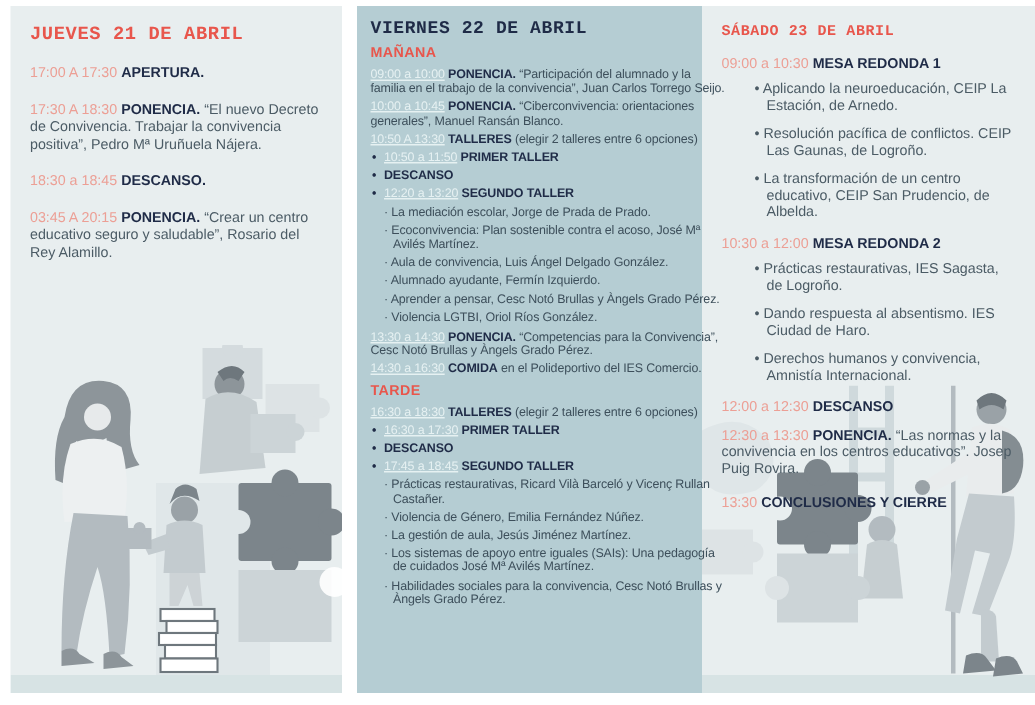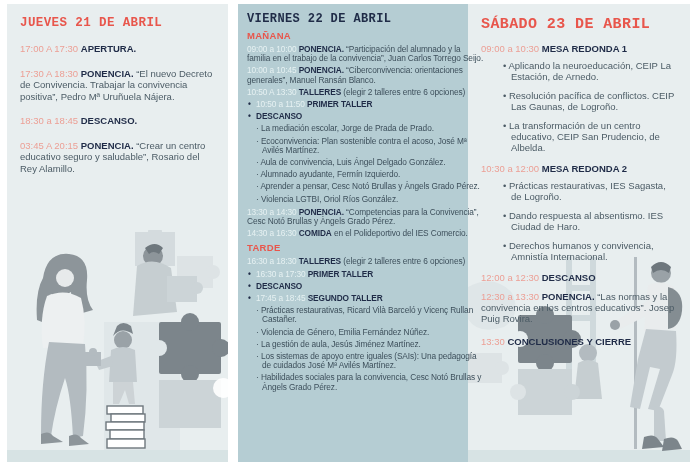--- a/index.html
+++ b/index.html
@@ -11,29 +11,29 @@
   .panel{position:absolute;top:4px;height:458px;box-sizing:border-box;overflow:hidden;}
   #p1{left:7px;width:221px;background:#e8eeef;padding:8px 13px;}
   #p2{left:238px;width:256px;background:#b5cdd3;padding:6px 9px;}
   #p3{left:468px;width:222px;background:#e8eeef;padding:8px 13px;}
   .content{position:relative;z-index:2;}
   .illu{position:absolute;left:0;bottom:0;width:100%;z-index:1;pointer-events:none;}
 
   .panel-title{font-weight:bold;letter-spacing:.4px;font-family:Liberation Mono, monospace;}
   #p1 .panel-title{font-size:12.5px;color:#e8564c;margin:4px 0 13px;}
   #p2 .panel-title{font-size:12px;color:#1f2b47;margin:2px 0 3px;}
-  #p3 .panel-title{font-size:15px;color:#e8564c;margin:4px 0 10px;}
+  #p3 .panel-title{font-size:10px;color:#e8564c;margin:4px 0 10px;}
 
   .item{color:#4b5b65;}
   #p1 .item{font-size:9.5px;line-height:11.5px;margin-bottom:13px;}
   #p3 .item{font-size:9.5px;line-height:11px;margin-bottom:8px;}
   #p2 .item{font-size:8.3px;line-height:9.2px;margin-bottom:3px;letter-spacing:-0.1px;color:#3d4f5b;}
 
   .time{color:#ec9f95;}
-  #p2 .time{color:#e6f1f2;}
+  #p2 .time{color:#e6f1f2;text-decoration:underline;}
   .evt{font-weight:bold;color:#1f2b47;}
 
   .section-label{font-size:9.5px;font-weight:bold;color:#e8564c;margin:4px 0 4px;letter-spacing:.3px;}
 
   
   .brow{padding-left:9px;position:relative;}
   .brow::before{content:"•";position:absolute;left:1px;color:#1f2b47;font-weight:bold;}
 
   
   .ws{padding-left:15px;text-indent:-6px;margin-bottom:1px;line-height:8.9px;}
@@ -140,20 +140,24 @@
       <span class="evt">TALLERES</span>
       <span>(elegir 2 talleres entre 6 opciones)</span>
     </div>
     <div class="item brow">
       <span class="time">10:50 a 11:50</span>
       <span class="evt">PRIMER TALLER</span>
     </div>
     <div class="item brow">
       <span class="evt">DESCANSO</span>
     </div>
+    <div class="item brow">
+      <span class="time">12:20 a 13:20</span>
+      <span class="evt">SEGUNDO TALLER</span>
+    </div>
 
     <div class="item ws">La mediación escolar, Jorge de Prada de Prado.</div>
     <div class="item ws">Ecoconvivencia: Plan sostenible contra el acoso, José Mª Avilés Martínez.</div>
     <div class="item ws">Aula de convivencia, Luis Ángel Delgado González.</div>
     <div class="item ws">Alumnado ayudante, Fermín Izquierdo.</div>
     <div class="item ws">Aprender a pensar, Cesc Notó Brullas y Àngels Grado Pérez.</div>
     <div class="item ws">Violencia LGTBI, Oriol Ríos González.</div>
 
     <div class="item" style="margin-top:4px;">
       <span class="time">13:30 a 14:30</span>

